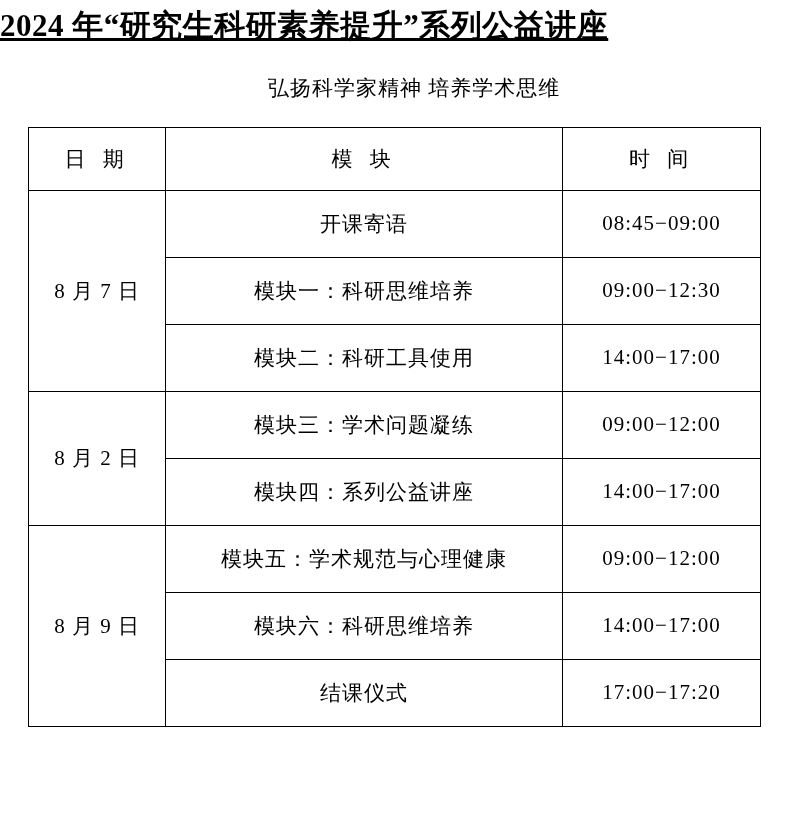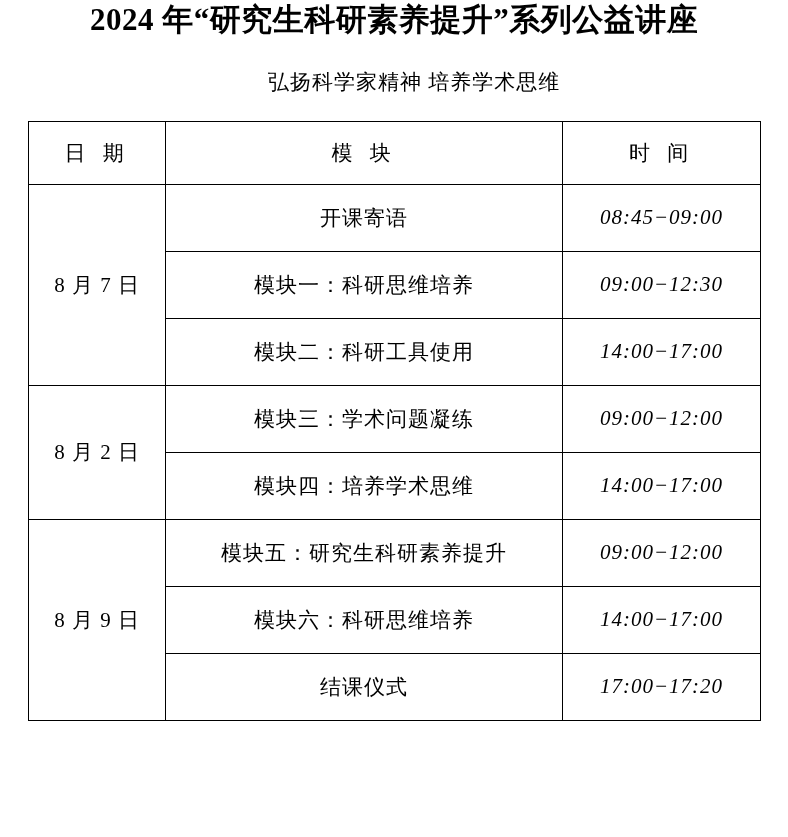--- a/index.html
+++ b/index.html
@@ -14,21 +14,22 @@
     color: #000000;
     overflow: hidden;
   }
   .page {
     width: 788px;
     height: 837px;
     position: relative;
     box-sizing: border-box;
   }
   .title-block {
-    text-align: center;
+    padding-top: 6px;
+    text-decoration: underline;
   }
   .title-line {
     font-size: 31px;
     font-weight: bold;
     line-height: 1.32;
     letter-spacing: 0.5px;
   }
   .title-line-2 {
     font-size: 31px;
     font-weight: bold;
@@ -68,21 +69,20 @@
   table.schedule th {
     height: 62px;
     letter-spacing: 6px;
   }
   col.c-date { width: 137px; }
   col.c-module { width: 397px; }
   col.c-time { width: 198px; }
   .time-cell {
     letter-spacing: 0px;
     font-size: 21px;
-    font-style: italic;
   }
   .date-cell {
     letter-spacing: 3px;
   }
 </style>
 </head>
 <body>
 
 <div class="page">
 
@@ -123,27 +123,27 @@
           <td>模块二：科研工具使用</td>
           <td class="time-cell">14:00−17:00</td>
         </tr>
 
         <tr>
           <td class="date-cell" rowspan="2">8 月 2 日</td>
           <td>模块三：学术问题凝练</td>
           <td class="time-cell">09:00−12:00</td>
         </tr>
         <tr>
-          <td>模块四：培养学术思维</td>
+          <td>模块四：系列公益讲座</td>
           <td class="time-cell">14:00−17:00</td>
         </tr>
 
         <tr>
           <td class="date-cell" rowspan="3">8 月 9 日</td>
-          <td>模块五：研究生科研素养提升</td>
+          <td>模块五：学术规范与心理健康</td>
           <td class="time-cell">09:00−12:00</td>
         </tr>
         <tr>
           <td>模块六：科研思维培养</td>
           <td class="time-cell">14:00−17:00</td>
         </tr>
         <tr>
           <td>结课仪式</td>
           <td class="time-cell">17:00−17:20</td>
         </tr>

